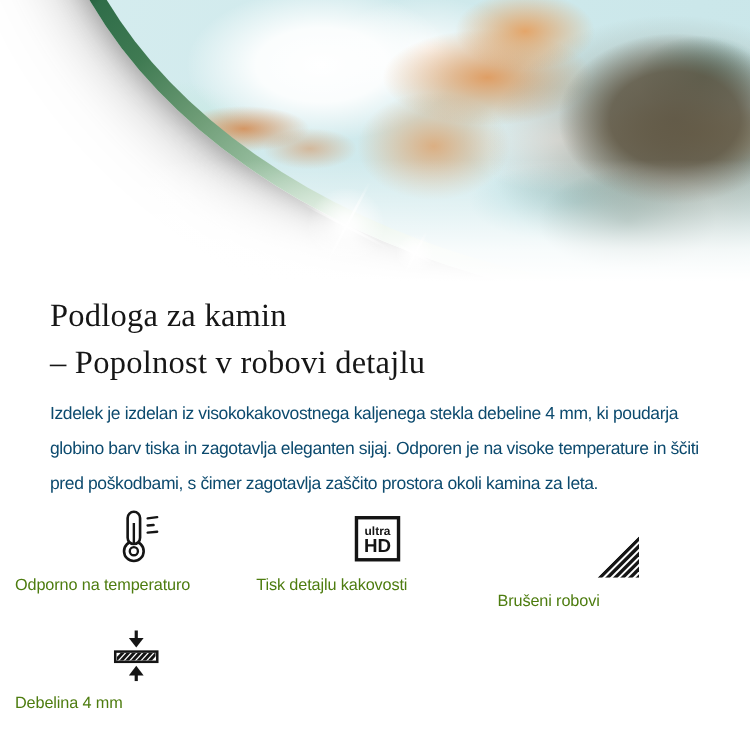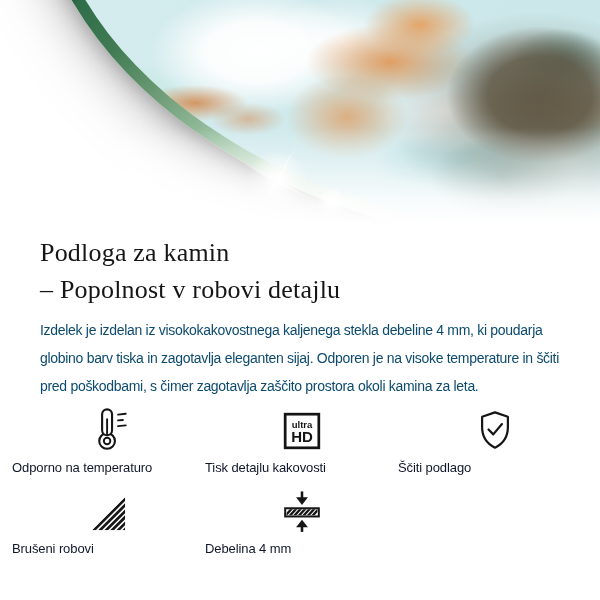--- a/index.html
+++ b/index.html
@@ -60,21 +60,21 @@
   }
   h1 span{display:block;}
   .desc{
     margin:8px 0 0;width:537px;font-size:14px;line-height:28px;color:#0c4a6e;
     letter-spacing:-0.3px;
   }
   
   .features{margin:7px 0 0 -28px;display:flex;flex-wrap:wrap;width:580px;}
   .feature{width:193px;text-align:left;}
   .icn{height:44px;display:flex;align-items:flex-end;justify-content:center;}
-  .flabel{margin-top:9px;font-size:13px;color:#0f172a;letter-spacing:-0.1px;}
+  .flabel{margin-top:9px;font-size:13px;color:#4d7c0f;letter-spacing:-0.1px;}
   .r2{margin-top:17px;}
   .r2 .icn{height:40px;}
   .icn svg{display:block;}
   .icn text{font-family:"Liberation Sans",sans-serif;fill:#141414;}
 </style>
 </head>
 <body>
 
 <div class="hero">
   <div class="disc">
@@ -112,29 +112,20 @@
       <div class="icn">
         <svg width="40" height="40" viewBox="0 0 44 44">
           <rect x="3.5" y="3.5" width="37" height="37" fill="none" stroke="#141414" stroke-width="3"></rect>
           <text x="22" y="18.5" font-size="10.5" font-weight="700" text-anchor="middle">ultra</text>
           <text x="22" y="34" font-size="16.5" font-weight="700" text-anchor="middle">HD</text>
         </svg>
       </div>
       <div class="flabel">Tisk detajlu kakovosti</div>
     </div>
 
-    <div class="feature">
-      <div class="icn">
-        <svg width="42" height="42" viewBox="0 0 44 44" fill="none" stroke="#151515">
-          <path d="M22 3.5 L35.5 8.2 V19 C35.5 28.8 30 36.4 22 40.5 C14 36.4 8.5 28.8 8.5 19 V8.2 Z" stroke-width="2.3" stroke-linejoin="round"></path>
-          <path d="M15.2 21.5 L20.2 26.6 L29.3 15.8" stroke-width="2.3" stroke-linecap="round" stroke-linejoin="round"></path>
-        </svg>
-      </div>
-      <div class="flabel">Ščiti podlago</div>
-    </div>
 
 
     <div class="feature r2">
       <div class="icn">
         <svg width="36" height="36" viewBox="0 0 40 40">
           <defs>
             <clipPath id="triclip">
                 <polygon points="1,38 38,1 38,38"></polygon>
               </clipPath>
           </defs>

